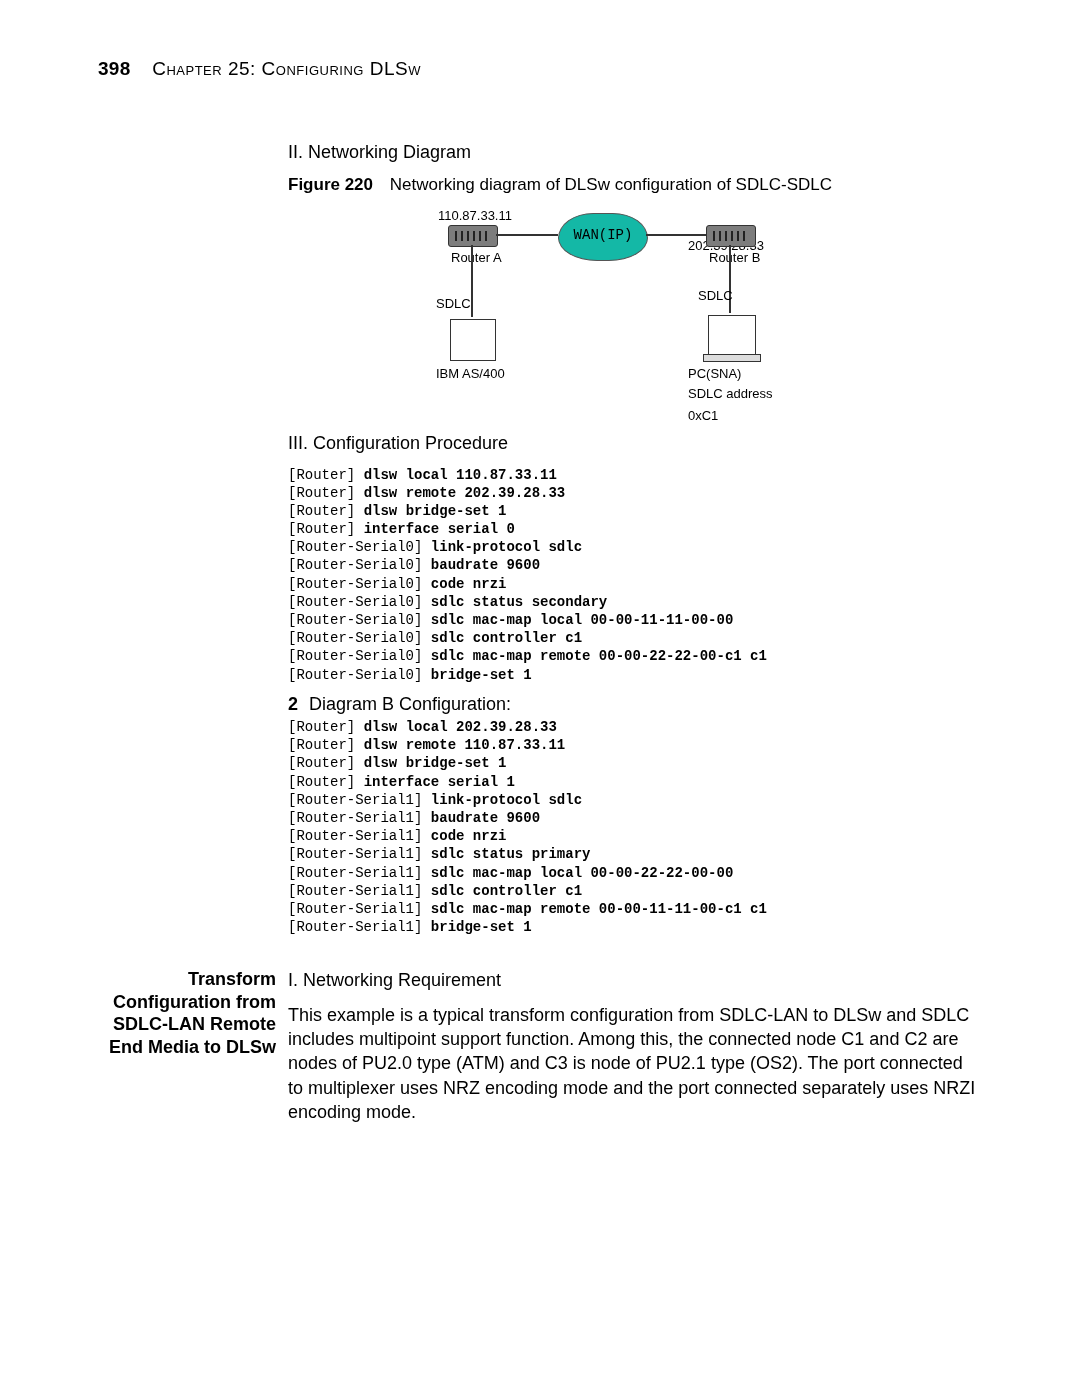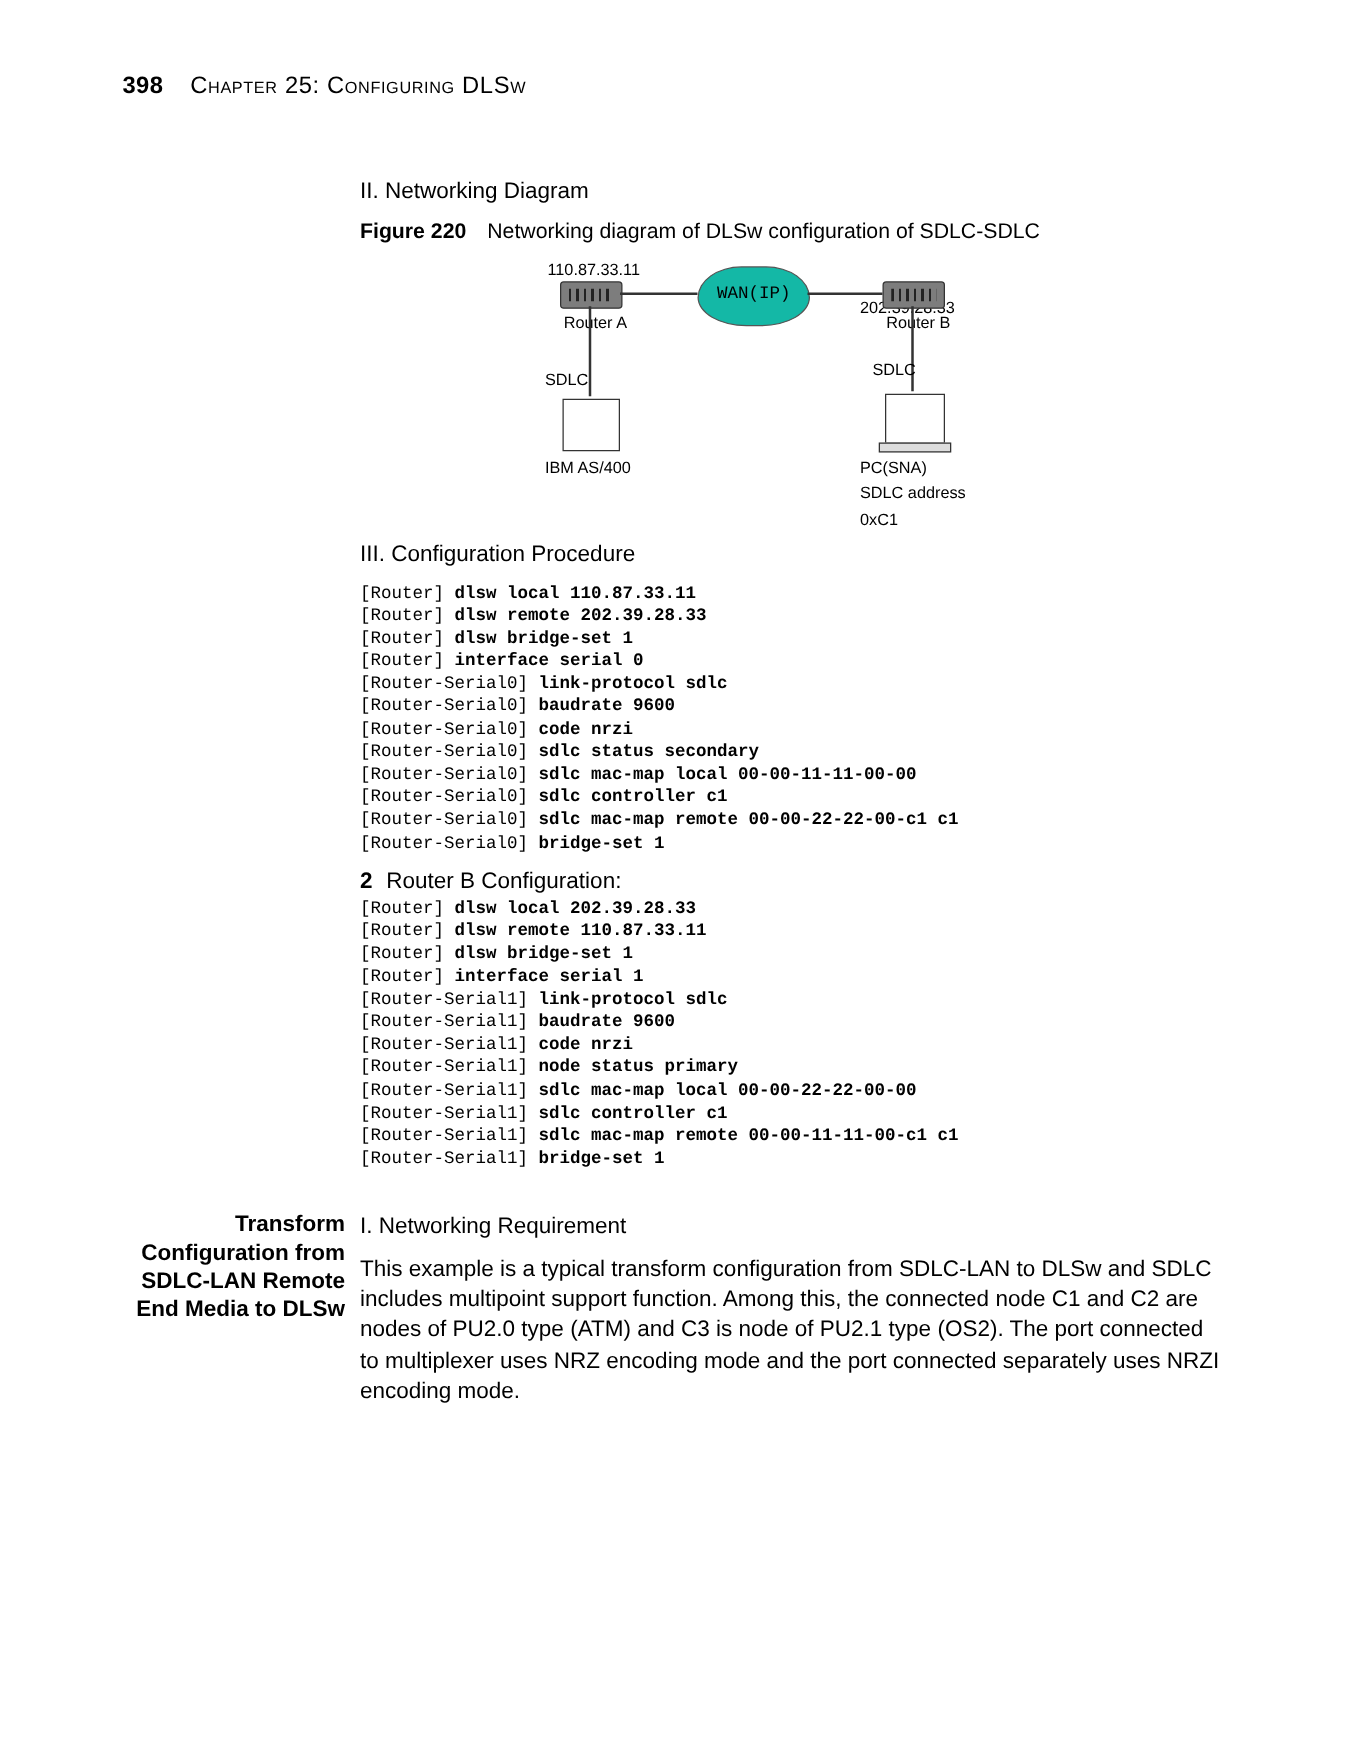--- a/index.html
+++ b/index.html
@@ -231,30 +231,30 @@
 [Router-Serial0] <span class="cmd">code nrzi</span>
 [Router-Serial0] <span class="cmd">sdlc status secondary</span>
 [Router-Serial0] <span class="cmd">sdlc mac-map local 00-00-11-11-00-00</span>
 [Router-Serial0] <span class="cmd">sdlc controller c1</span>
 [Router-Serial0] <span class="cmd">sdlc mac-map remote 00-00-22-22-00-c1 c1</span>
 [Router-Serial0] <span class="cmd">bridge-set 1</span>
 </div>
 
       <div class="step">
         <span class="step-num">2</span>
-        <span class="step-text">Router B Configuration:</span>
+        <span class="step-text">Diagram B Configuration:</span>
       </div>
       <div class="code" id="code-b">[Router] <span class="cmd">dlsw local 202.39.28.33</span>
 [Router] <span class="cmd">dlsw remote 110.87.33.11</span>
 [Router] <span class="cmd">dlsw bridge-set 1</span>
 [Router] <span class="cmd">interface serial 1</span>
 [Router-Serial1] <span class="cmd">link-protocol sdlc</span>
 [Router-Serial1] <span class="cmd">baudrate 9600</span>
 [Router-Serial1] <span class="cmd">code nrzi</span>
-[Router-Serial1] <span class="cmd">node status primary</span>
+[Router-Serial1] <span class="cmd">sdlc status primary</span>
 [Router-Serial1] <span class="cmd">sdlc mac-map local 00-00-22-22-00-00</span>
 [Router-Serial1] <span class="cmd">sdlc controller c1</span>
 [Router-Serial1] <span class="cmd">sdlc mac-map remote 00-00-11-11-00-c1 c1</span>
 [Router-Serial1] <span class="cmd">bridge-set 1</span>
 </div>
     </div>
   </div>
 
   <div class="block" style="margin-top:24px;">
     <div class="left-col">Transform Configuration from SDLC-LAN Remote End Media to DLSw</div>

